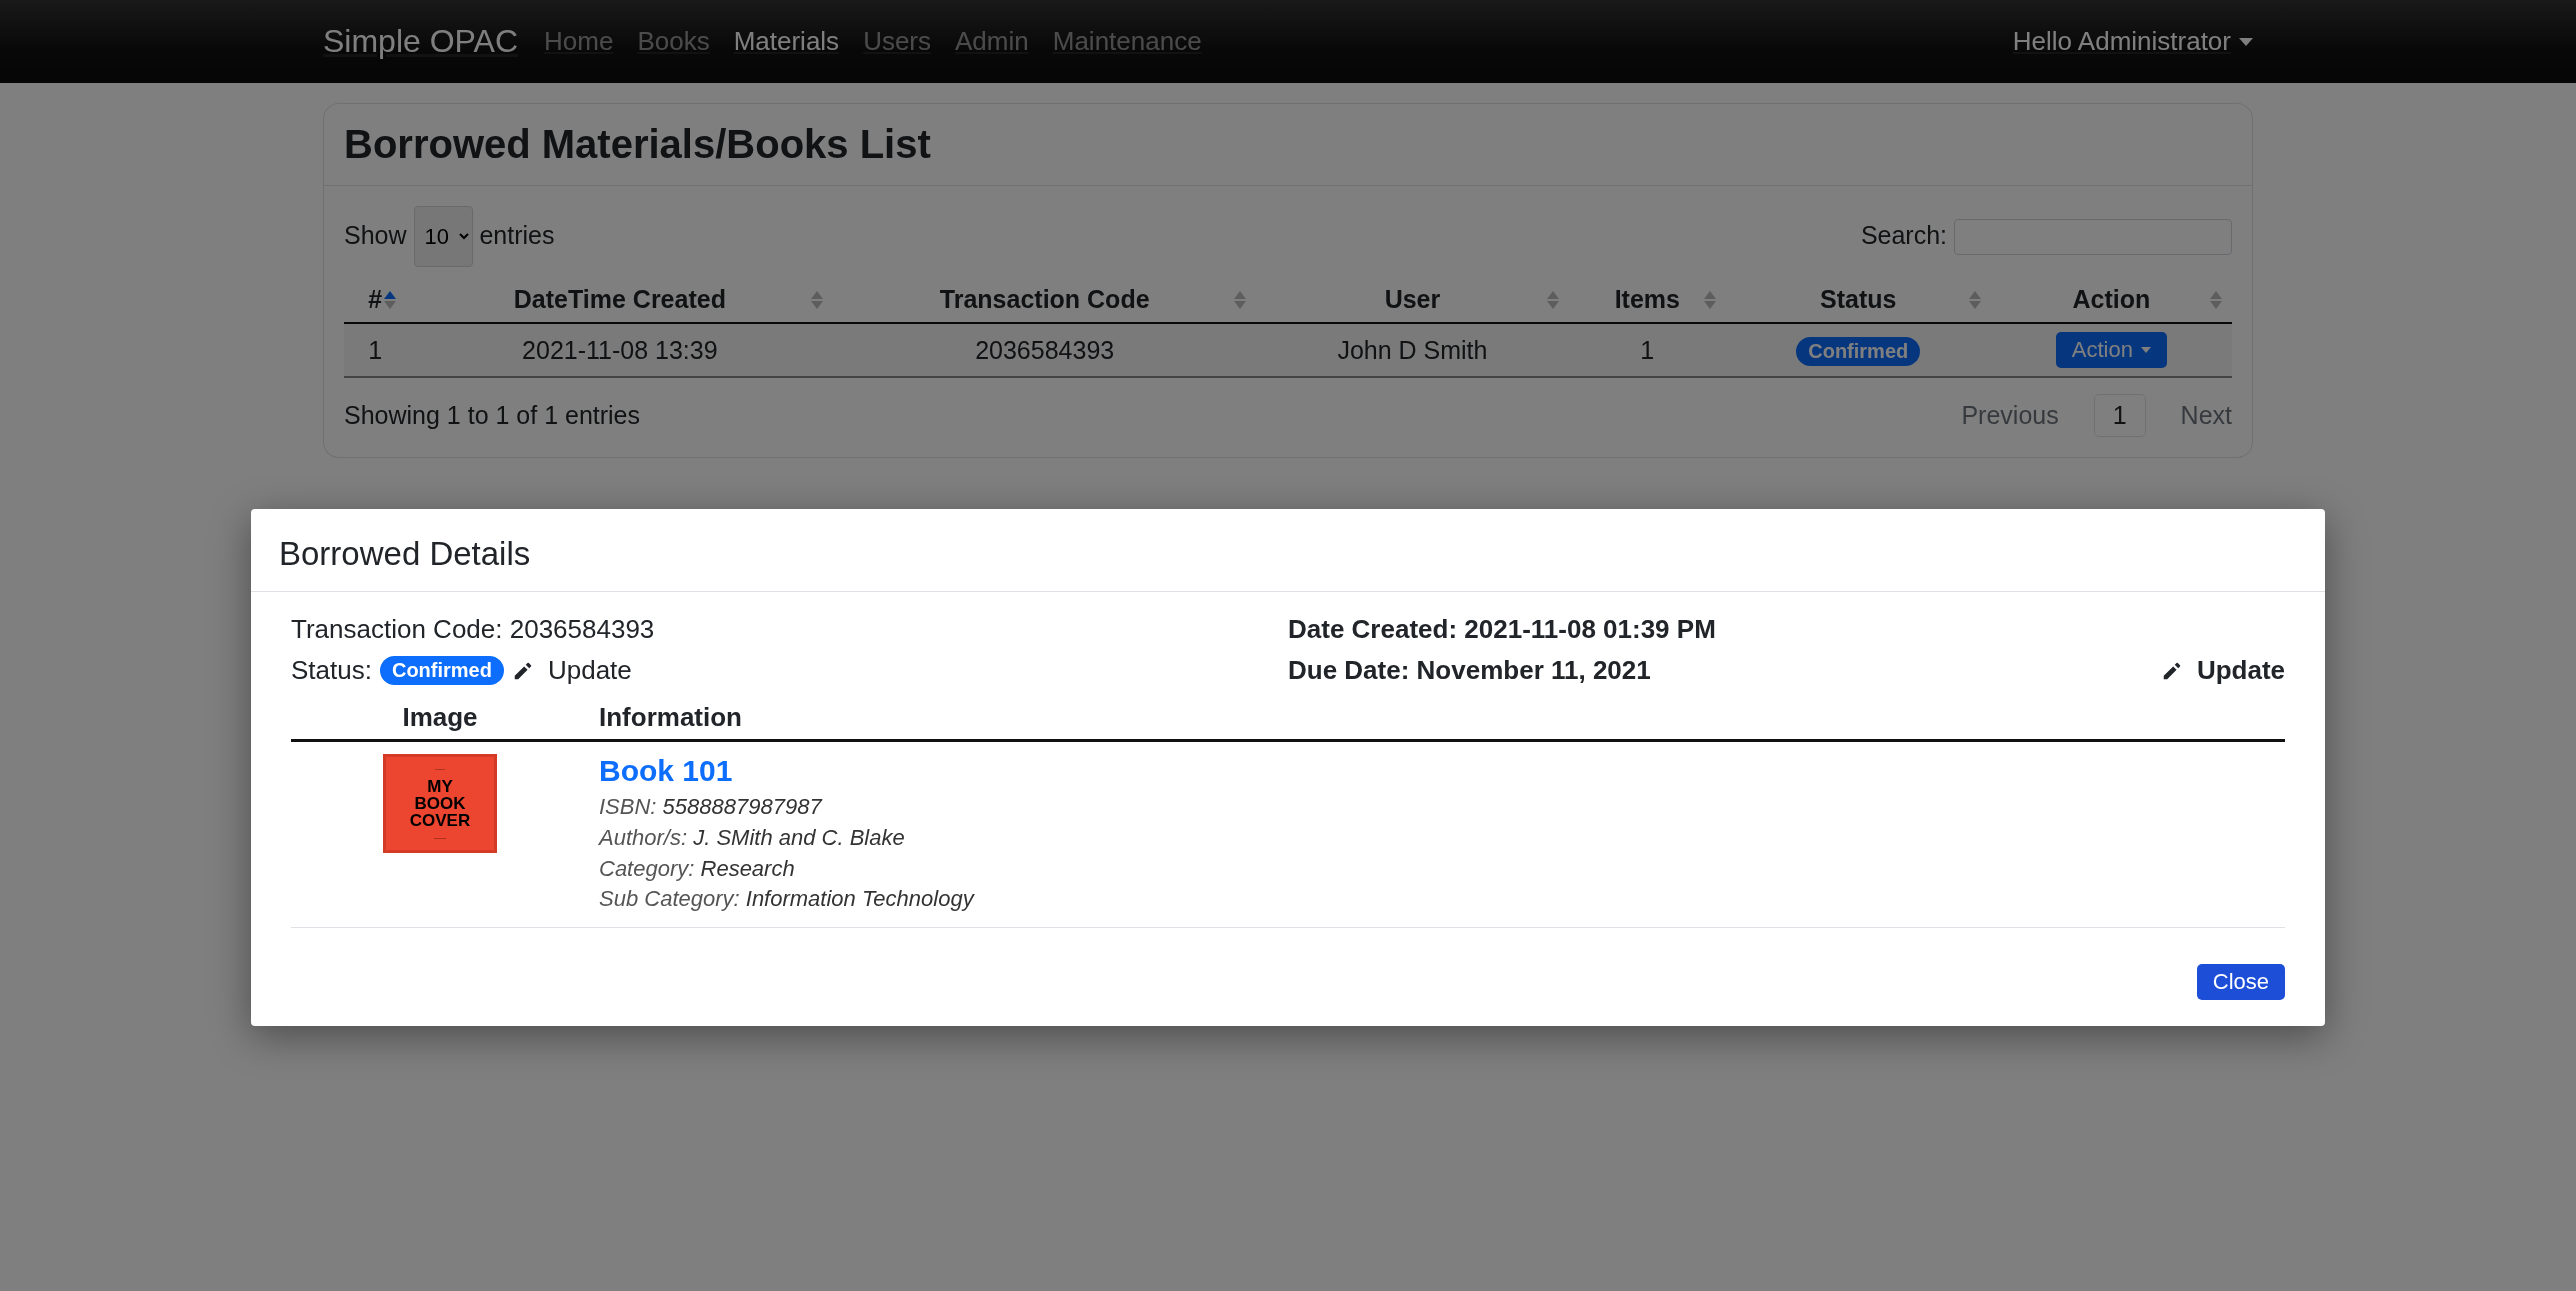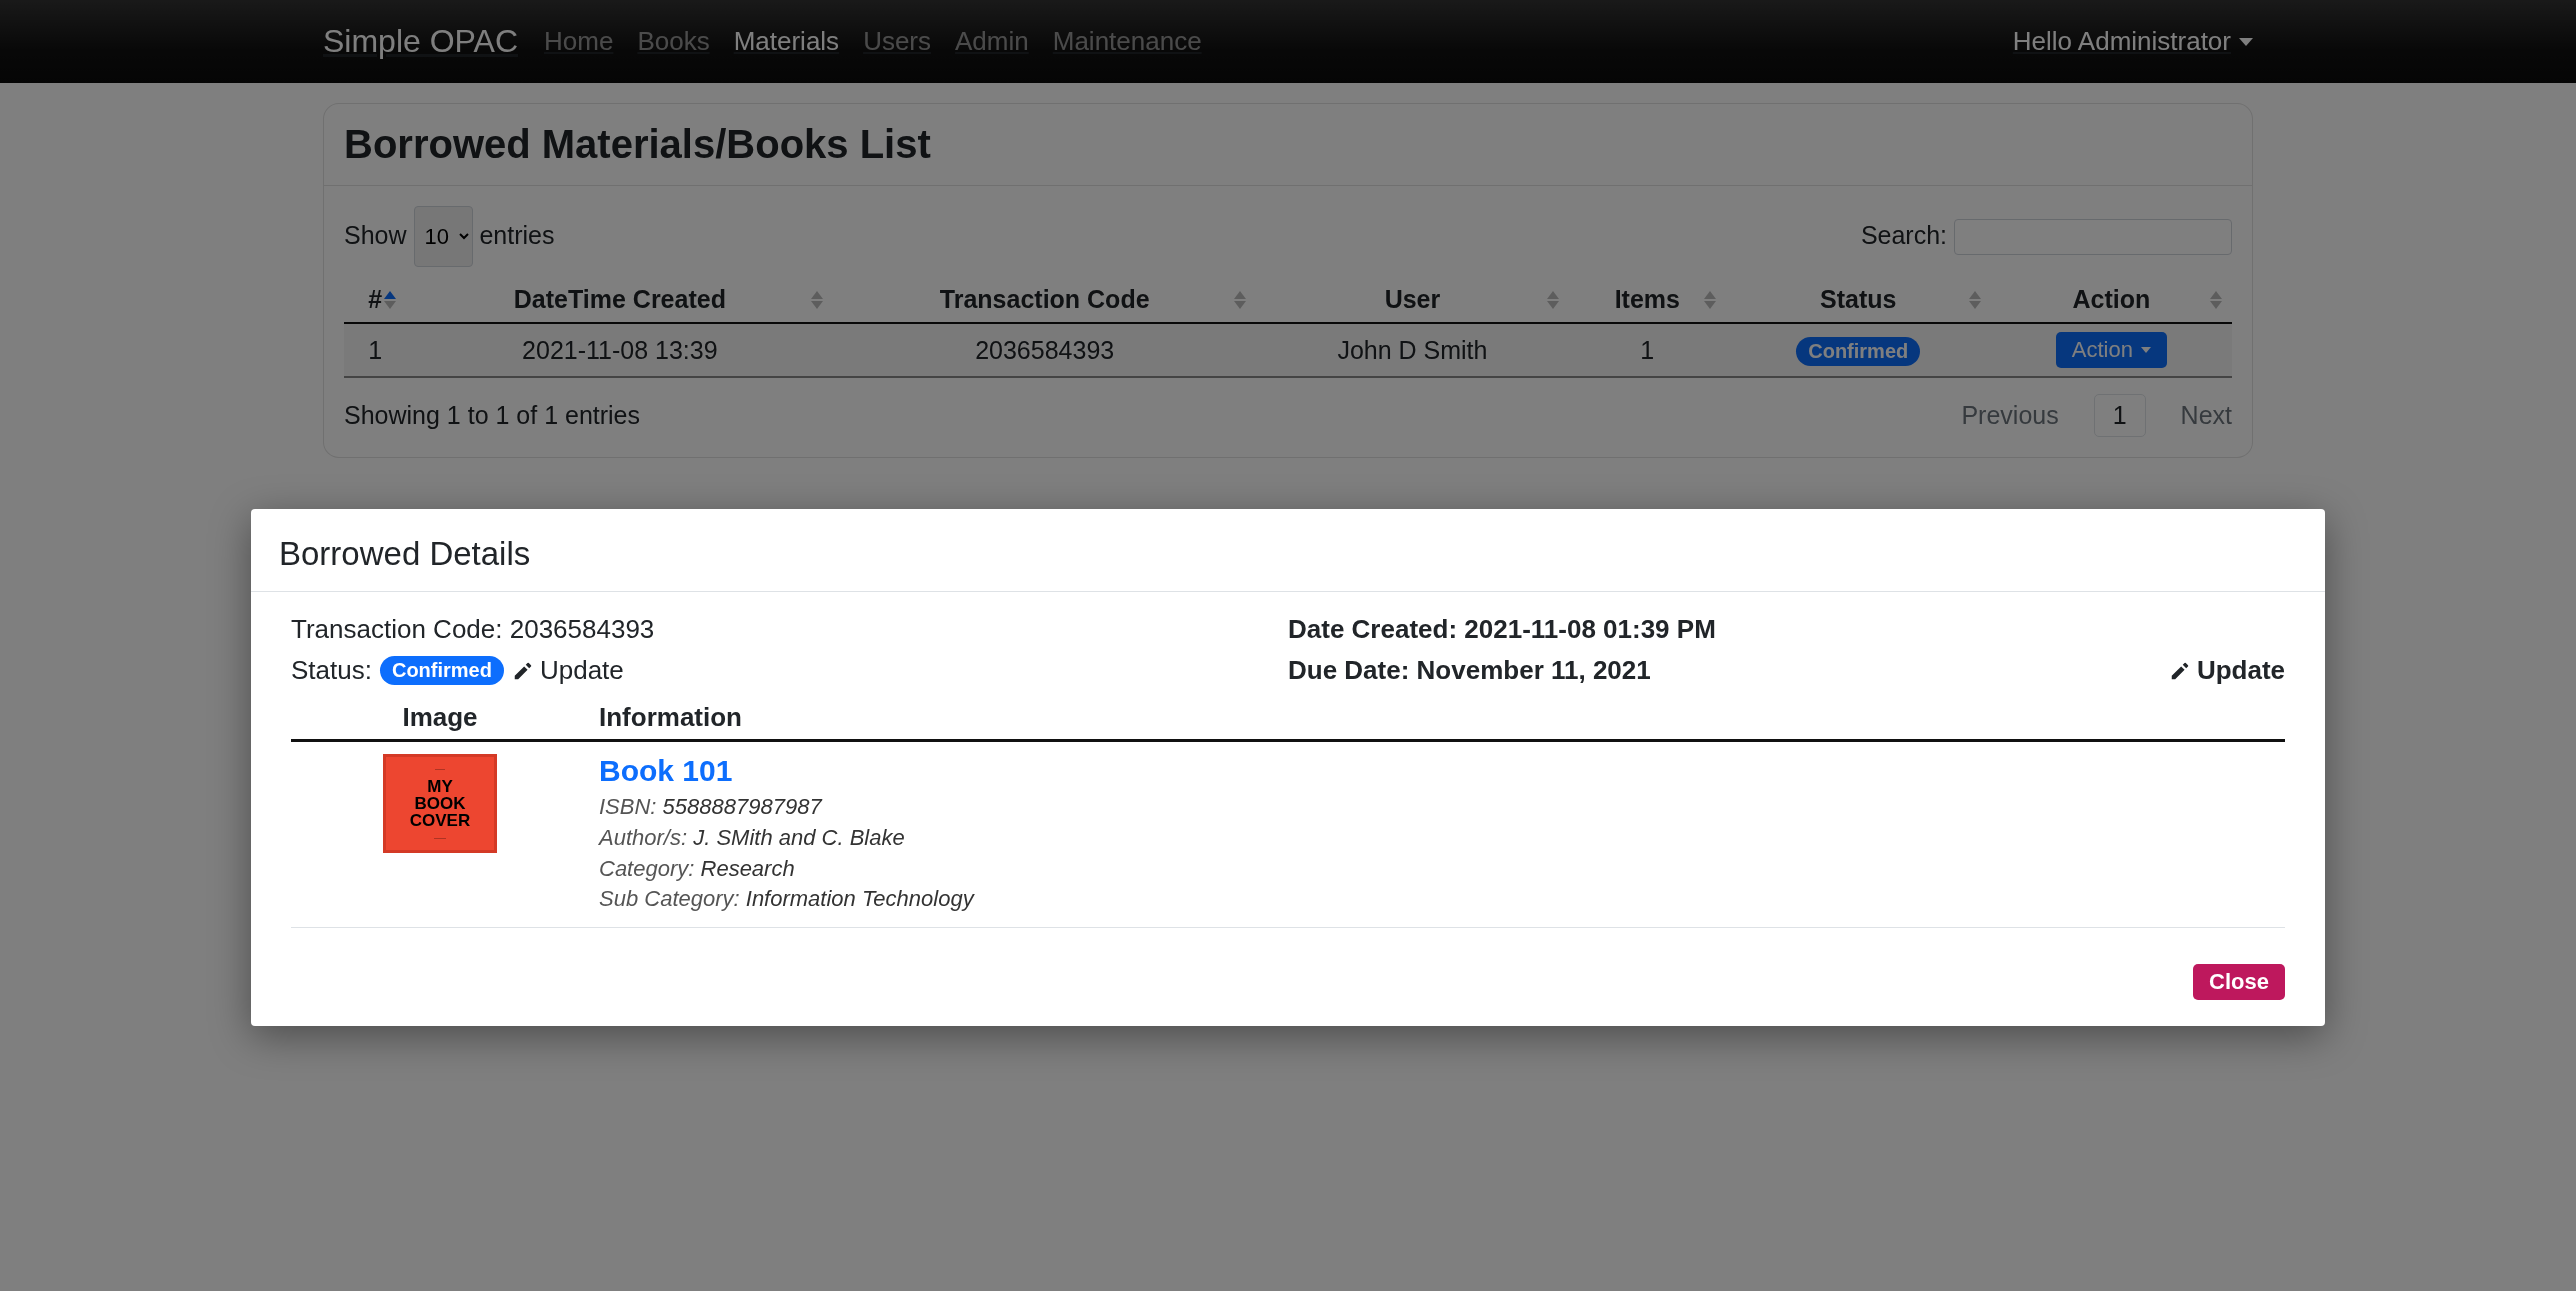--- a/index.html
+++ b/index.html
@@ -32,39 +32,39 @@
   .tri-up, .tri-down { width:0; height:0; border-left:6px solid transparent; border-right:6px solid transparent; }
   .tri-up { border-bottom:8px solid #bbb; }
   .tri-down { border-top:8px solid #bbb; }
   .tri-up.active { border-bottom-color:#0d6efd; }
   table.data tbody td { border-bottom:2px solid #888; padding:8px 10px; text-align:center; background:#f4f4f4; }
   
   .badge { display:inline-block; font-size:20px; font-weight:700; padding:3px 12px; border-radius:16px; }
   .badge-primary { background:#0d6efd; color:#fff; }
   .btn { display:inline-flex; align-items:center; gap:8px; border:none; border-radius:5px; cursor:pointer; font-size:22px; padding:5px 16px; }
   .btn-primary { background:#0d6efd; color:#fff; }
-  .btn-dark { background:#be185d; color:#fff;font-weight:bold; }
+  .btn-dark { background:#1d4ed8; color:#fff; }
   .btn .caret-sm { width:0; height:0; border-left:5px solid transparent; border-right:5px solid transparent; border-top:6px solid currentColor; }
   
   .dt-bottom { display:flex; justify-content:space-between; align-items:center; margin-top:16px; font-size:25px; }
   .paginate { display:flex; align-items:center; gap:35px; }
   .page-num { border:1px solid #dee2e6; border-radius:5px; padding:6px 18px; background:#fff; }
   .page-link { color:#6c757d; }
   
   
   .modal { position:absolute; z-index:2; top:509px; left:50%; transform:translateX(-50%); width:2074px; background:#fff; border-radius:4px; box-shadow:0 10px 40px rgba(0,0,0,0.4); }
   .modal-header { padding:26px 28px 18px; border-bottom:1px solid #dee2e6; }
   .modal-header h3 { margin:0; font-size:33px; font-weight:500; }
   .modal-body { padding:22px 40px; }
   .modal-footer { padding:14px 40px 26px; display:flex; justify-content:flex-end; }
   
   .info-row { display:flex; font-size:26px; margin-bottom:10px; }
   .info-left { flex:1; }
   .info-right { flex:1;font-weight:bold; }
-  .update-link { display:inline-flex; align-items:center; gap:6px; color:#212529; text-decoration:none; cursor:pointer; }
+  .update-link { display:inline-flex; align-items:center; gap:14px; color:#212529; text-decoration:none; cursor:pointer; }
   .edit-icon { width:22px; height:22px; }
   
   table.details { width:100%; border-collapse:collapse; margin-top:8px; }
   table.details thead th { border-bottom:3px solid #111; padding:6px 10px; font-size:26px; text-align:left; font-weight:700; }
   table.details thead th:first-child { text-align:center; width:298px; }
   table.details tbody td { border-bottom:1px solid #dee2e6; padding:12px 10px; vertical-align:top; }
   table.details tbody td:first-child { text-align:center; }
   
   .book-cover { width:114px; height:99px; background:#ed4630; color:#000; display:inline-flex; flex-direction:column; align-items:center; justify-content:center; font-weight:900; font-size:17px; line-height:1; padding:10px; border:3px solid #d43a26; }
   .book-cover .sub { font-size:6px; font-weight:400; margin-top:6px; opacity:0.7; }

